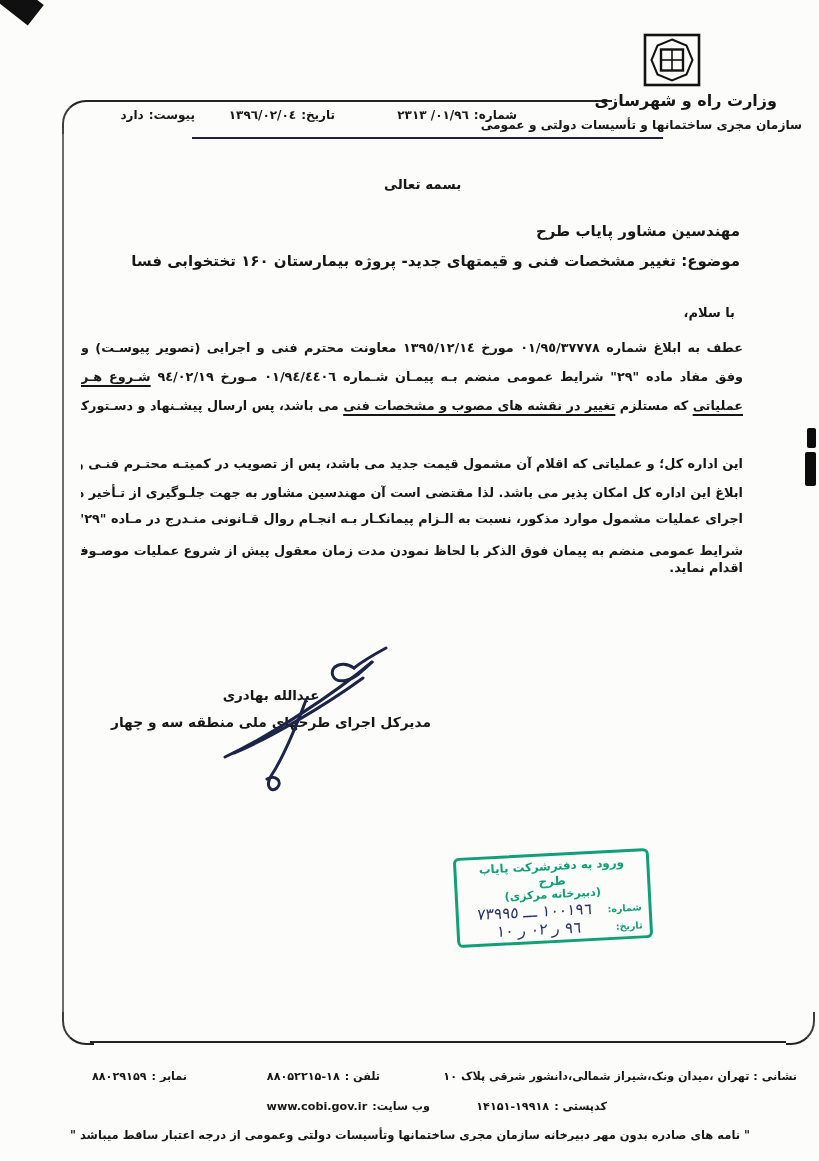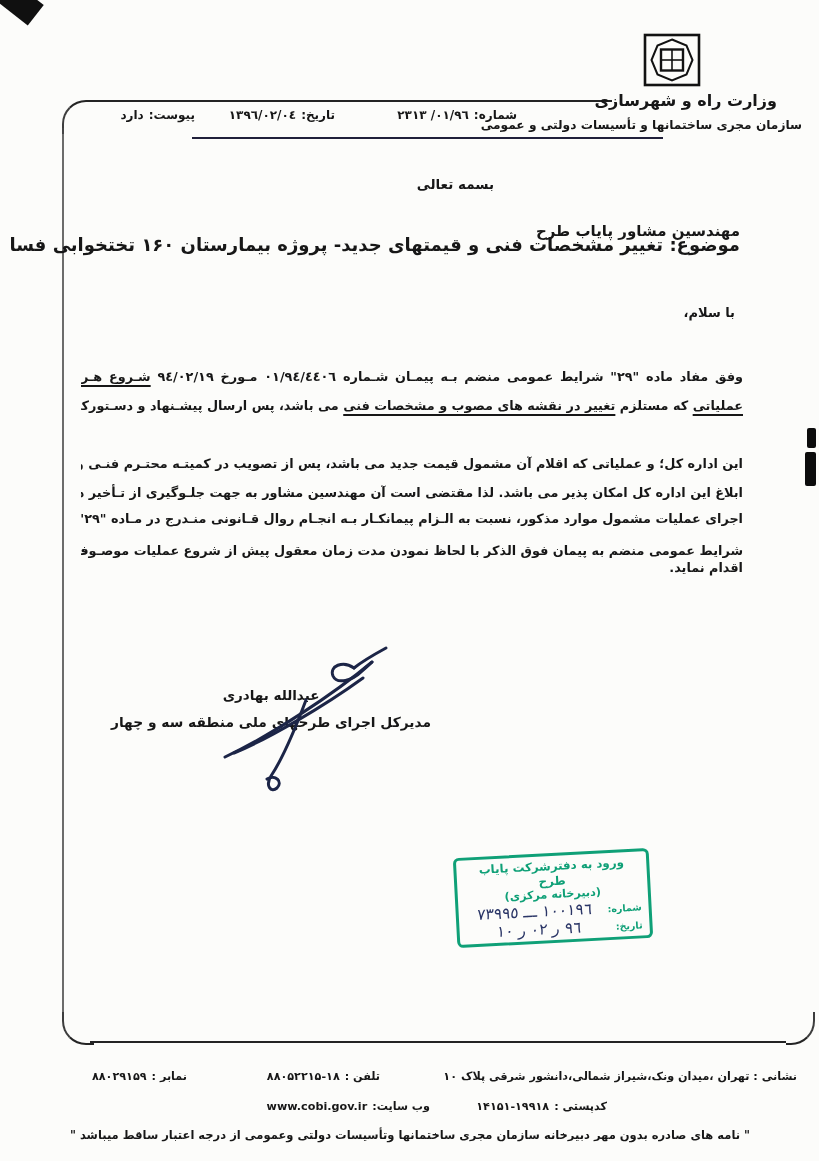--- a/index.html
+++ b/index.html
@@ -25,23 +25,23 @@
   
   #logo{left:643px;top:33px;width:58px;height:54px;}
   #ministry{right:42px;top:91px;font-size:16px;font-weight:700;white-space:nowrap;}
   #organization{right:17px;top:118px;font-size:12.2px;font-weight:600;white-space:nowrap;}
   .field{top:108px;display:flex;direction:rtl;gap:5px;font-weight:700;font-size:12px;white-space:nowrap;}
   .num{direction:ltr;unicode-bidi:isolate;}
   #field-number{right:302px;}
   #field-date{right:484px;}
   #field-attach{right:624px;}
   
-  #besmeleh{left:384px;top:176px;width:110px;text-align:right;font-weight:700;font-size:13.5px;}
+  #besmeleh{left:384px;top:176px;width:110px;text-align:left;font-weight:700;font-size:13.5px;}
   #recipient{right:79px;top:222px;font-size:15px;font-weight:700;white-space:nowrap;text-align:center;}
-  #subject{right:79px;top:234px;font-size:18px;font-weight:700;white-space:nowrap;}
+  #subject{right:79px;top:252px;font-size:15px;font-weight:700;white-space:nowrap;}
   #salutation{right:84px;top:305px;font-size:13px;font-weight:700;}
   .bline{
     right:76px;width:662px;height:29px;line-height:29px;overflow:hidden;
     font-size:12.8px;font-weight:700;direction:rtl;
     text-align:justify;text-align-last:justify;white-space:nowrap;
   }
   .bline.last{text-align-last:right;}
   .ul{text-decoration:underline;text-underline-offset:3.5px;text-decoration-thickness:1.6px;}
   
   #sig-name{left:220px;top:687px;width:102px;font-size:13.5px;font-weight:700;white-space:nowrap;text-align:center;}
@@ -112,20 +112,23 @@
   <div class="abs field" id="field-attach">
     <span>پیوست:</span>
     <span>دارد</span>
   </div>
 
   <div class="abs" id="besmeleh">بسمه تعالی</div>
   <div class="abs" id="recipient">مهندسین مشاور پایاب طرح</div>
   <div class="abs" id="subject">موضوع: تغییر مشخصات فنی و قیمتهای جدید- پروژه بیمارستان ۱۶۰ تختخوابی فسا</div>
   <div class="abs" id="salutation">با سلام،</div>
 
+  <div class="abs bline" style="top:333px">
+    <span>عطف به ابلاغ شماره ٠١/٩٥/٣٧٧٧٨ مورخ ١٣٩٥/١٢/١٤ معاونت محترم فنی و اجرایی (تصویر پیوسـت) و</span>
+  </div>
   <div class="abs bline" style="top:362px">
     <span>وفق مفاد ماده "٢٩" شرایط عمومی منضم بـه پیمـان شـماره ٠١/٩٤/٤٤٠٦ مـورخ ٩٤/٠٢/١٩ </span><span class="ul">شـروع هـر</span>
   </div>
   <div class="abs bline" style="top:391px">
     <span class="ul">عملیاتی</span><span> که مستلزم </span><span class="ul">تغییر در نقشه های مصوب و مشخصات فنی</span><span> می باشد، پس ارسال پیشـنهاد و دسـتورکار</span>
   </div>
   <div class="abs bline" style="top:449px">
     <span>این اداره کل؛ و عملیاتی که اقلام آن مشمول قیمت جدید می باشد، پس از تصویب در کمیتـه محتـرم فنـی و</span>
   </div>
   <div class="abs bline" style="top:478px">

